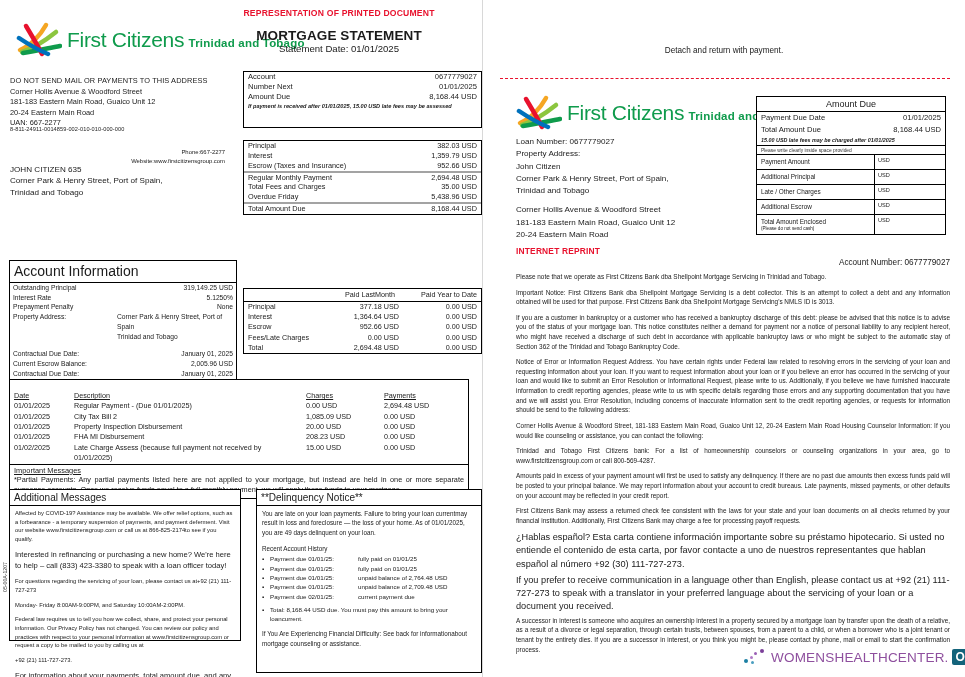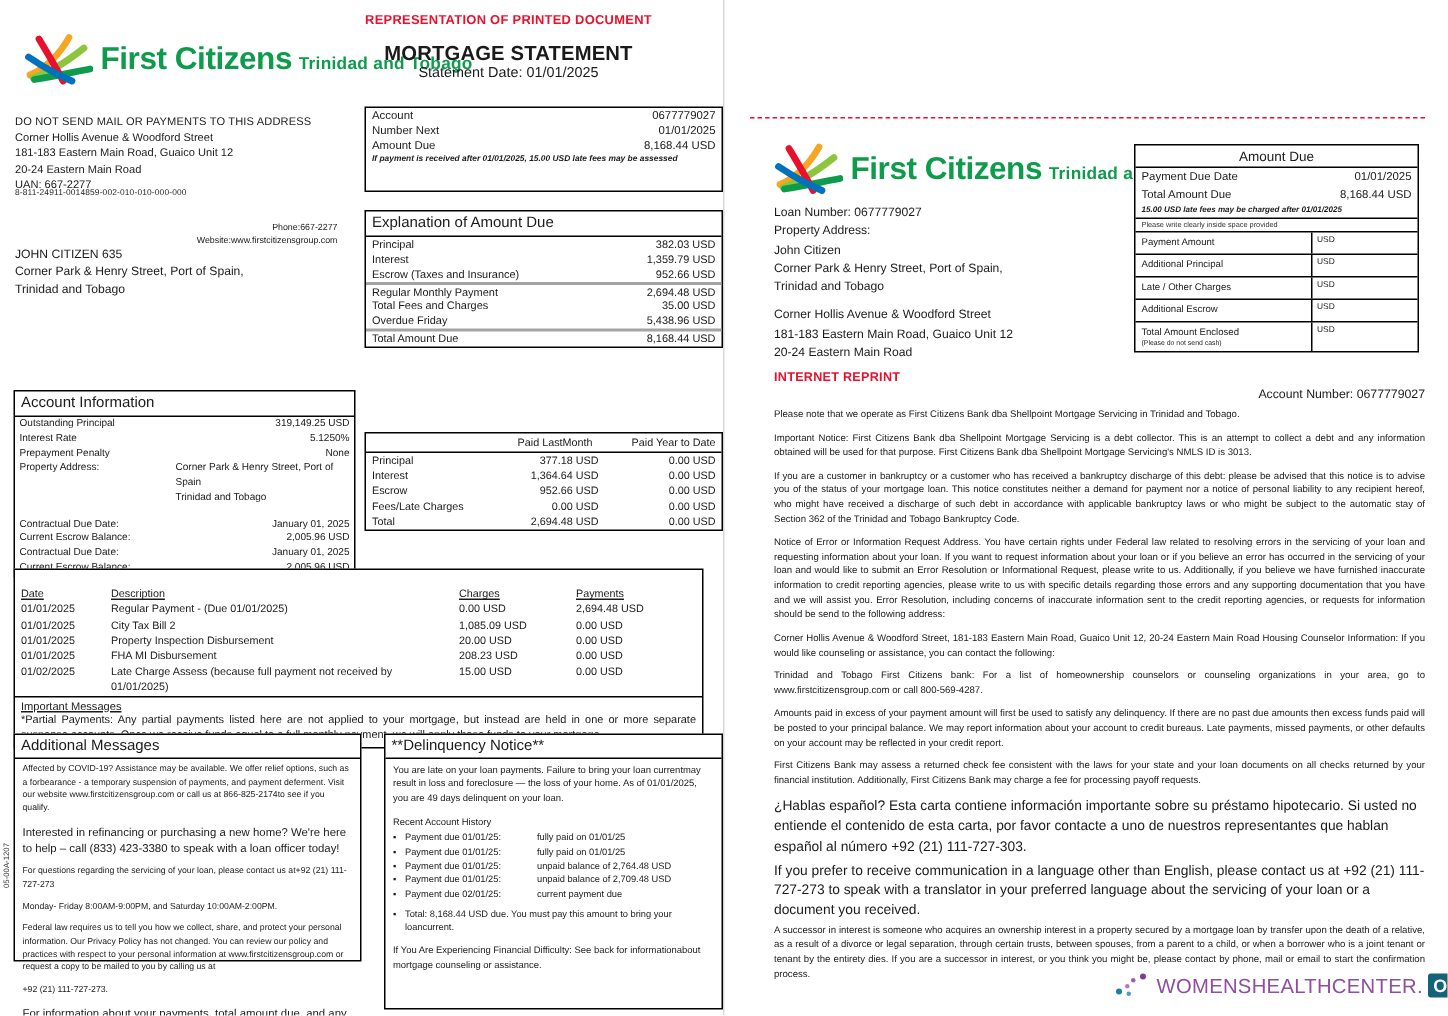--- a/index.html
+++ b/index.html
@@ -46,21 +46,21 @@
     gap: 5px;
   }
   .logo-mark {
     position: relative;
     width: 46px; height: 38px;
     flex: 0 0 auto;
   }
   .logo-text { line-height: 1; }
   .logo-title {
     font-size: 21px;
-    font-weight: bold;
+    font-weight: normal;
     color: #0f9b4c;
     letter-spacing: -0.3px;
     white-space: nowrap;
   }
   .logo-sub {
     font-size: 11.5px;
     font-weight: bold;
     color: #0f9b4c;
     letter-spacing: 0.2px;
     margin-top: 1px;
@@ -178,21 +178,21 @@
   }
   #explanation-box .erow .k { width: 120px; }
   #explanation-box .erow.rule { border-top: 2px solid #a3a3a3; }
 
   
   #account-info-box {
     position: absolute;
     left: 9px; top: 260px;
     width: 228px;
   }
-  #account-info-box .box-title { font-size: 10px; }
+  #account-info-box .box-title { font-size: 14px; }
   #account-info-box .airow {
     display: flex;
     font-size: 6.7px;
     padding: 0 3px;
     line-height: 1.46;
   }
   #account-info-box .airow .k { flex: 0 0 96px; }
   #account-info-box .airow .v { flex: 1; text-align: right; white-space: nowrap; }
   #account-info-box .airow .addr { flex: 1; text-align: left; padding-left: 8px; }
   .spacer-row { height: 8px; }
@@ -503,21 +503,20 @@
         <span>01/01/2025</span>
       </div>
       <div class="row">
         <span>Amount Due</span>
         <span>8,168.44 USD</span>
       </div>
       <div class="note-italic">If payment is received after 01/01/2025,  15.00  USD late fees may be assessed</div>
     </div>
 
     <div class="box" id="explanation-box">
-      <div class="box-title">Explanation of Amount Due</div>
       <div class="erow">
         <span class="k">Principal</span>
         <span class="v">382.03 USD</span>
       </div>
       <div class="erow">
         <span class="k">Interest</span>
         <span class="v">1,359.79 USD</span>
       </div>
       <div class="erow">
         <span class="k">Escrow (Taxes and
@@ -707,20 +706,21 @@
         </div>
         <p class="delq-p" style="margin-top:6px">If You Are Experiencing Financial Difficulty: See back for informationabout mortgage counseling or assistance.</p>
       </div>
     </div>
 
     <div class="vertical-code">05-00A-1207</div>
   </div>
 
   <div class="right-page"></div>
 
+  <div class="detach">Detach and return with payment.</div>
   <div class="dashed"></div>
 
   <div class="logo logo-right">
     <span class="logo-mark">
       <svg viewBox="0 0 46 38" width="46" height="38" aria-hidden="true">
         <path d="M4 30 C14 26 24 16 30 5" stroke="#f5a623" stroke-width="4.5" fill="none" stroke-linecap="round"></path>
         <path d="M6 32 C18 28 30 20 40 12" stroke="#8cc63f" stroke-width="4.5" fill="none" stroke-linecap="round"></path>
         <path d="M7 33 C20 31 33 28 44 26" stroke="#0f9b4c" stroke-width="4.5" fill="none" stroke-linecap="round"></path>
         <path d="M10 6 C16 16 22 26 26 34" stroke="#e8112d" stroke-width="4.5" fill="none" stroke-linecap="round"></path>
         <path d="M3 18 C12 24 22 30 32 34" stroke="#0071bc" stroke-width="4.5" fill="none" stroke-linecap="round"></path>
@@ -788,21 +788,21 @@
 
   <div class="legal" style="top:272px">
     <p>Please note that we operate as First Citizens Bank dba Shellpoint Mortgage Servicing in Trinidad and Tobago.</p>
     <p>Important Notice: First Citizens Bank dba Shellpoint Mortgage Servicing is a debt collector. This is an attempt to collect a debt and any information obtained will be used for that purpose. First Citizens Bank dba Shellpoint Mortgage Servicing's NMLS ID is 3013.</p>
     <p>If you are a customer in bankruptcy or a customer who has received a bankruptcy discharge of this debt: please be advised that this notice is to advise you of the status of your mortgage loan. This notice constitutes neither a demand for payment nor a notice of personal liability to any recipient hereof, who might have received a discharge of such debt in accordance with applicable bankruptcy laws or who might be subject to the automatic stay of Section 362 of the Trinidad and Tobago Bankruptcy Code.</p>
     <p>Notice of Error or Information Request Address. You have certain rights under Federal law related to resolving errors in the servicing of your loan and requesting information about your loan. If you want to request information about your loan or if you believe an error has occurred in the servicing of your loan and would like to submit an Error Resolution or Informational Request, please write to us. Additionally, if you believe we have furnished inaccurate information to credit reporting agencies, please write to us with specific details regarding those errors and any supporting documentation that you have and we will assist you. Error Resolution, including concerns of inaccurate information sent to the credit reporting agencies, or requests for information should be send to the following address:</p>
     <p>Corner Hollis Avenue &amp; Woodford Street, 181-183 Eastern Main Road, Guaico Unit 12, 20-24 Eastern Main Road Housing Counselor Information: If you would like counseling or assistance, you can contact the following:</p>
     <p>Trinidad and Tobago First Citizens bank: For a list of homeownership counselors or counseling organizations in your area, go to www.firstcitizensgroup.com or call 800-569-4287.</p>
     <p>Amounts paid in excess of your payment amount will first be used to satisfy any delinquency. If there are no past due amounts then excess funds paid will be posted to your principal balance. We may report information about your account to credit bureaus. Late payments, missed payments, or other defaults on your account may be reflected in your credit report.</p>
     <p>First Citizens Bank may assess a returned check fee consistent with the laws for your state and your loan documents on all checks returned by your financial institution. Additionally, First Citizens Bank  may charge a fee for processing payoff requests.</p>
-    <p class="big">¿Hablas español? Esta carta contiene información importante sobre su préstamo hipotecario. Si usted no entiende el contenido de esta carta, por favor contacte a uno de nuestros representantes que hablan español al número +92 (21) 111-727-303.</p>
+    <p class="big">¿Hablas español? Esta carta contiene información importante sobre su préstamo hipotecario. Si usted no entiende el contenido de esta carta, por favor contacte a uno de nuestros representantes que hablan español al número +92 (30) 111-727-273.</p>
     <p class="big">If you prefer to receive communication in a language other than English, please contact us at +92 (21) 111-727-273 to speak with a translator in your preferred language about the servicing of your loan or a document you received.</p>
     <p>A successor in interest is someone who acquires an ownership interest in a property secured by a mortgage loan by transfer upon the death of a relative, as a result of a divorce or legal separation, through certain trusts, between spouses, from a parent to a child, or when a borrower who is a joint tenant or tenant by the entirety dies. If you are a successor in interest, or you think you might be, please contact by phone, mail or email to start the confirmation process.</p>
   </div>
 
   <div class="wh-logo">
     <span class="wh-dots">
       <i style="width:4px;height:4px;background:#7b3f99;left:18px;top:1px;"></i>
       <i style="width:3px;height:3px;background:#9a5fb5;left:12px;top:4px;"></i>
       <i style="width:3px;height:3px;background:#b07cc6;left:8px;top:8px;"></i>
       <i style="width:4px;height:4px;background:#1b7fa3;left:2px;top:11px;"></i>

